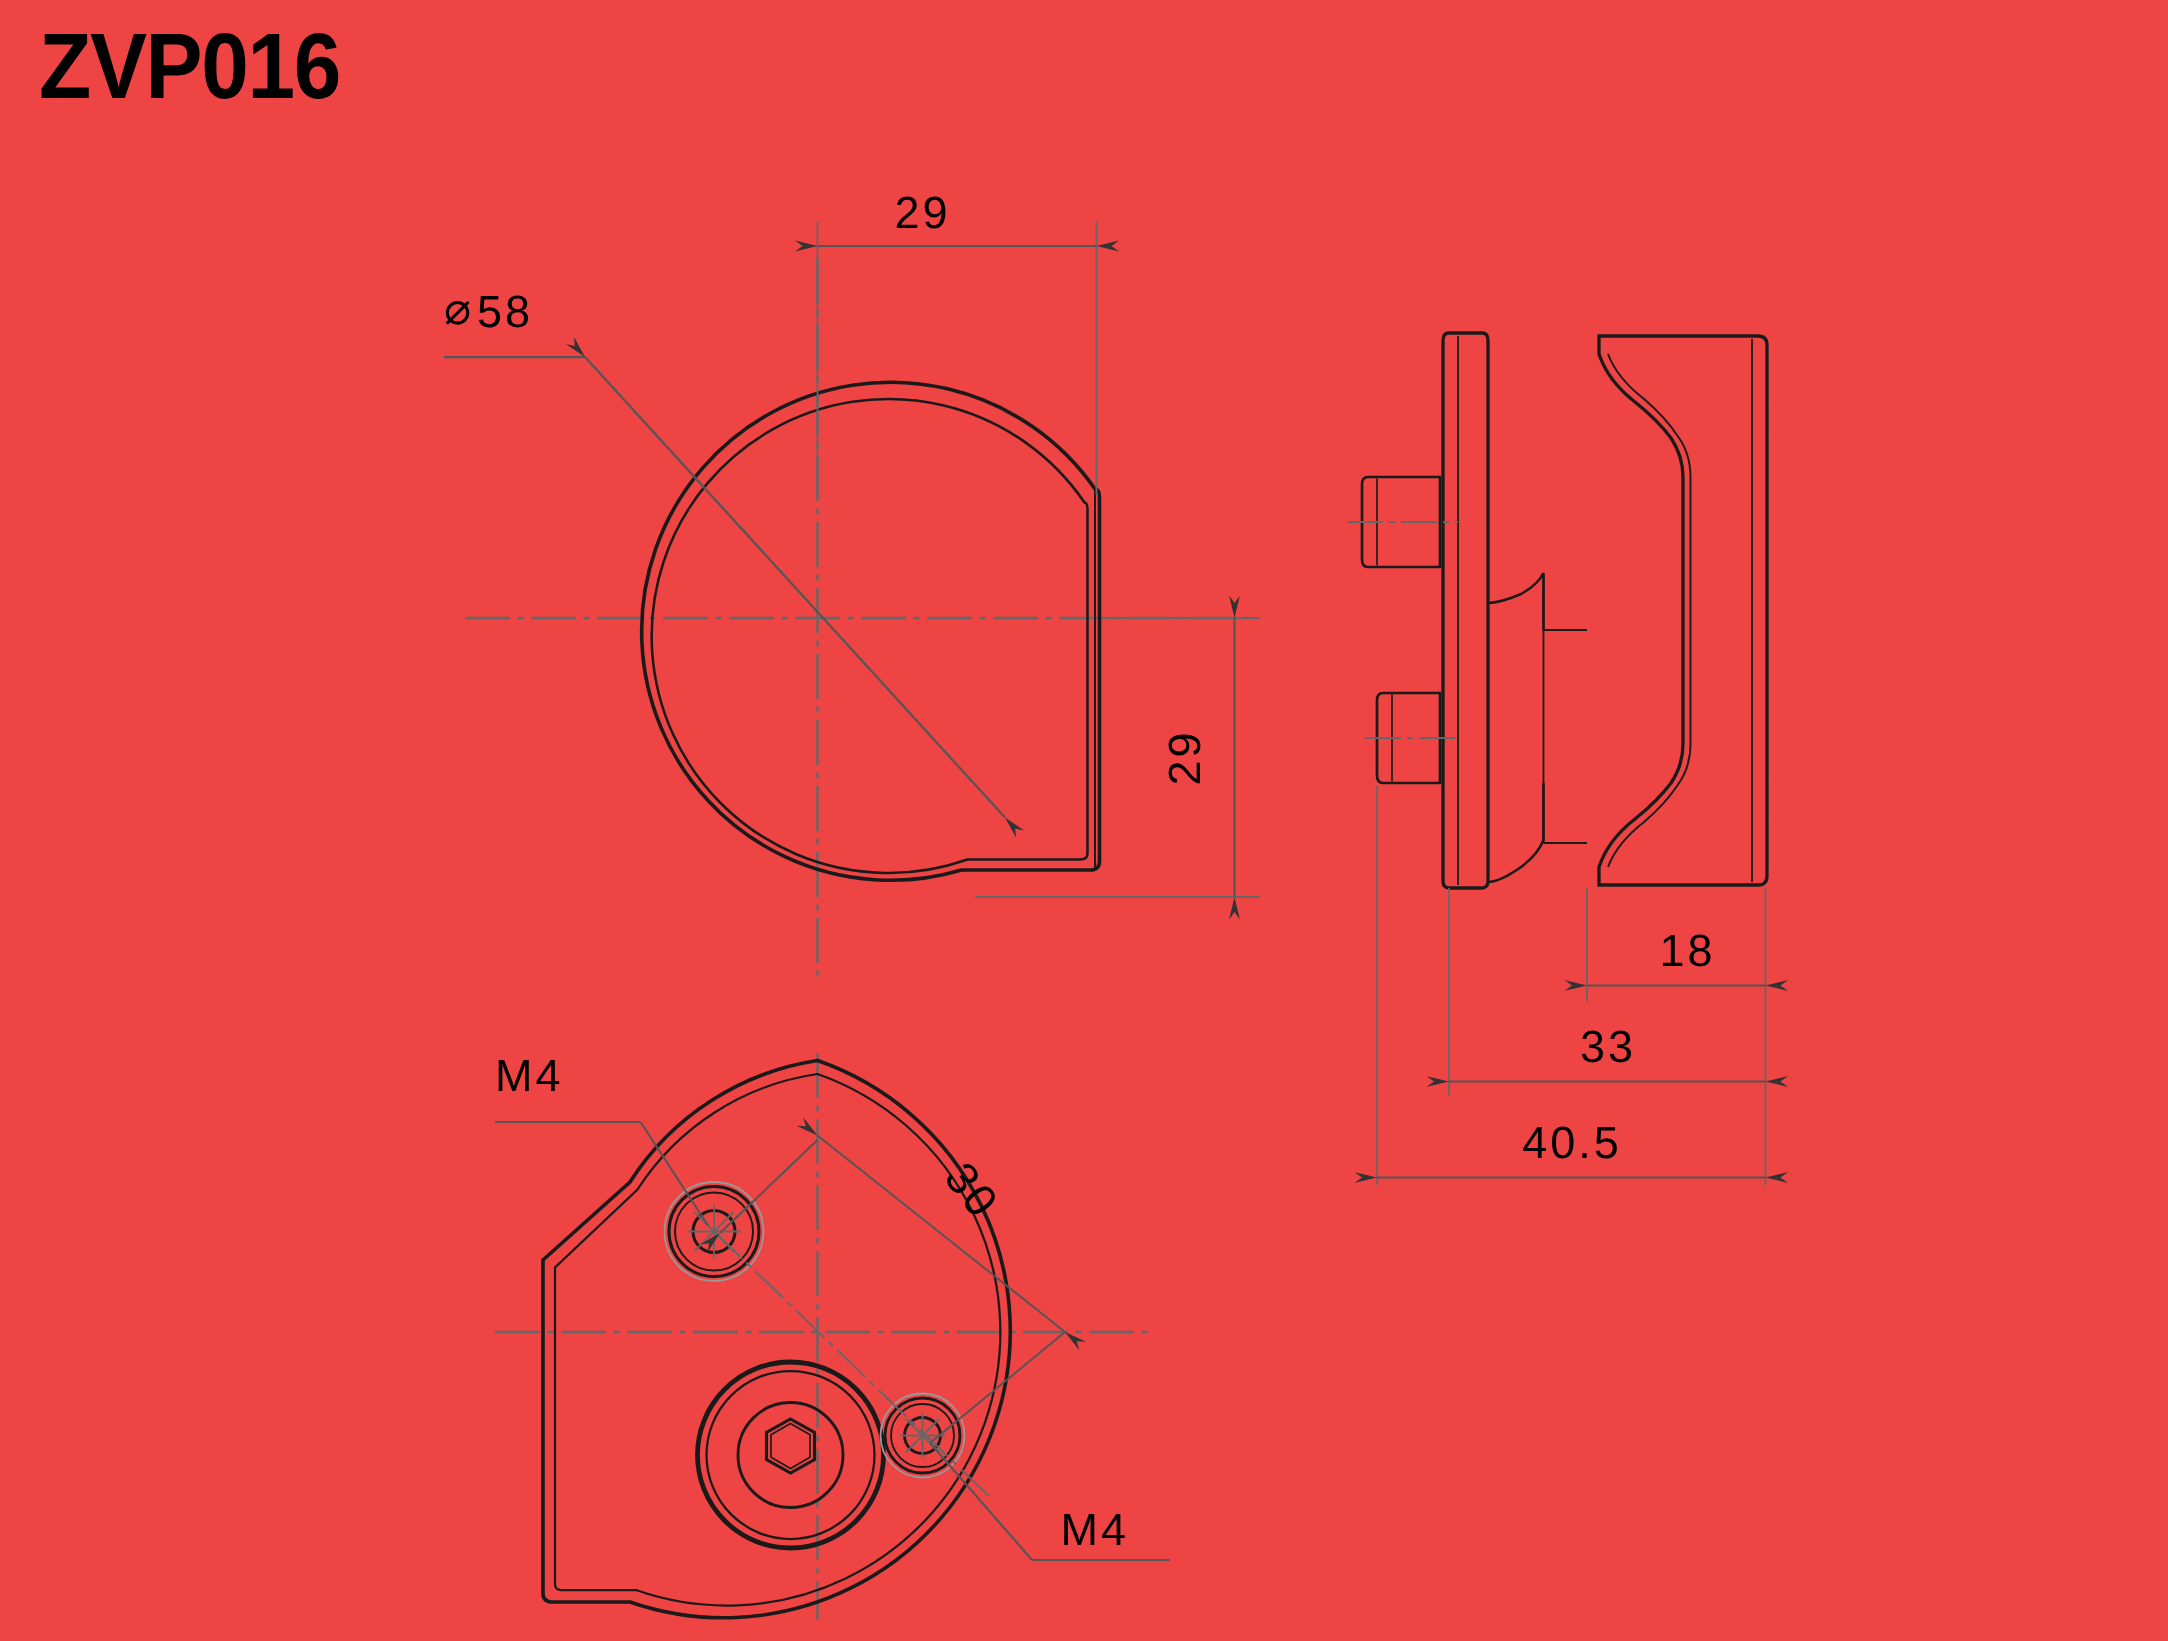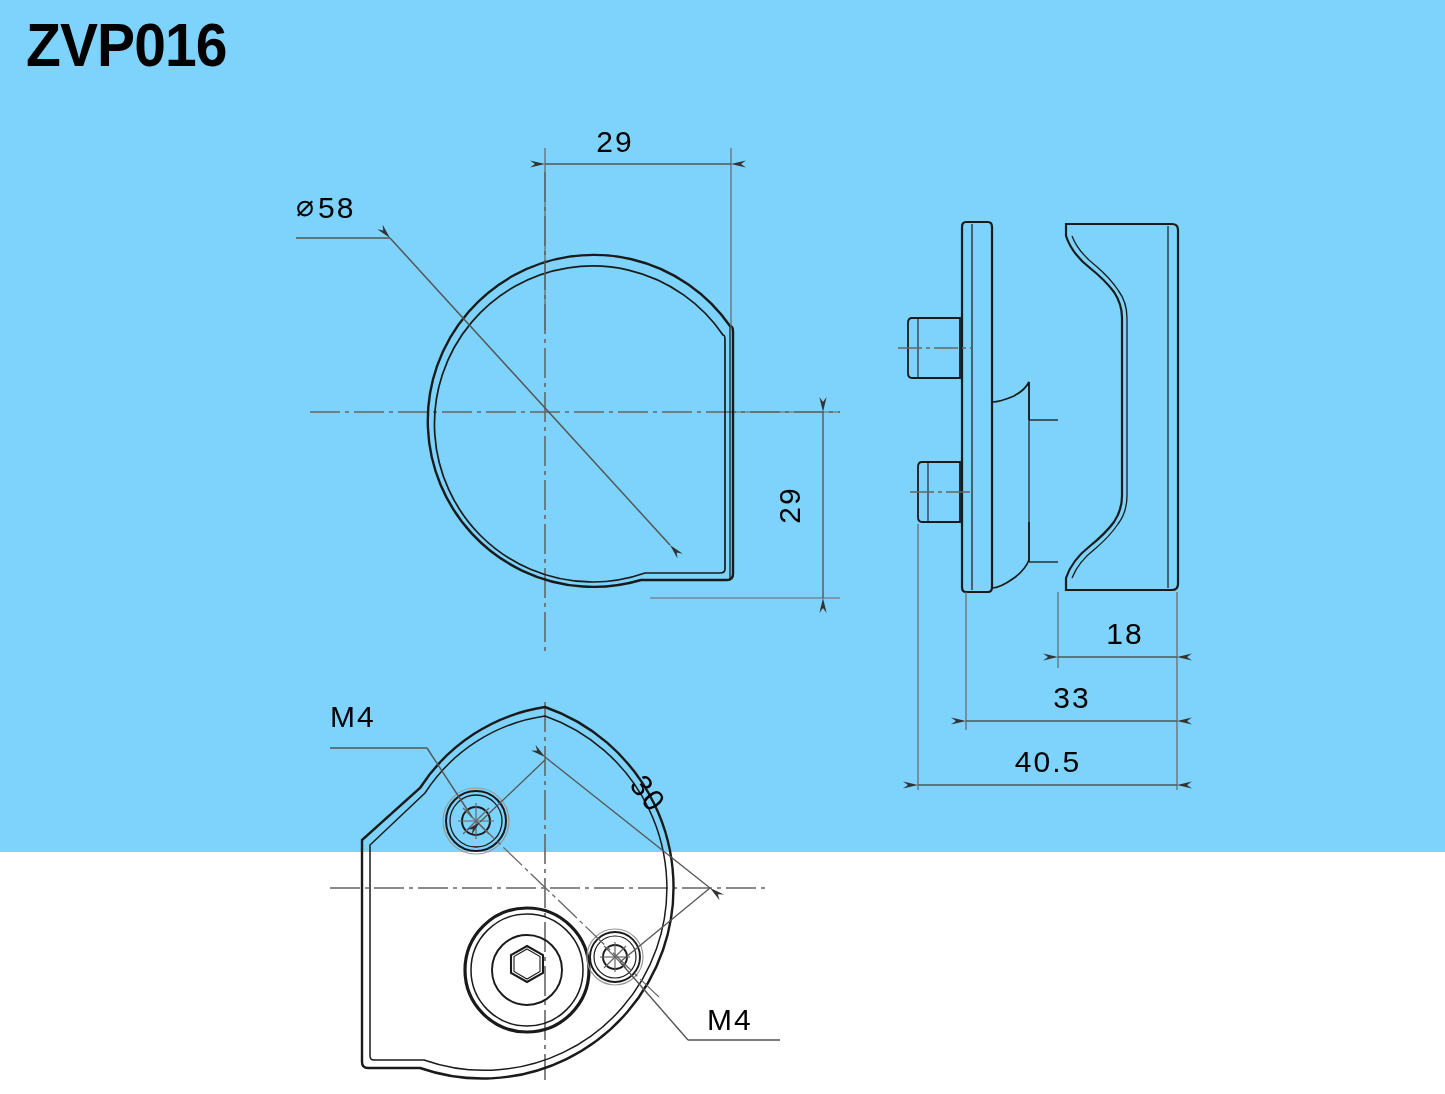--- a/index.html
+++ b/index.html
@@ -2,21 +2,21 @@
 <html><head>
 <meta charset="utf-8">
 <style>
   * { margin:0; padding:0; box-sizing:border-box; }
   html, body {
     width:1445px; height:1094px;
     background:#ffffff;
     font-family:"Liberation Sans", sans-serif;
     overflow:hidden;
   }
-  #root { position:relative; width:1445px; height:852px; background:#7dd3fc; }
+  #root { position:relative; width:1445px; height:1094px; background:#ef4444; }
 
   .title {
     position:absolute;
     left:26px; top:12px;
     font-size:62px;
     font-weight:bold;
     letter-spacing:-1px;
     color:#000;
     font-family:"Liberation Sans", sans-serif;
     transform:scaleX(0.92);

